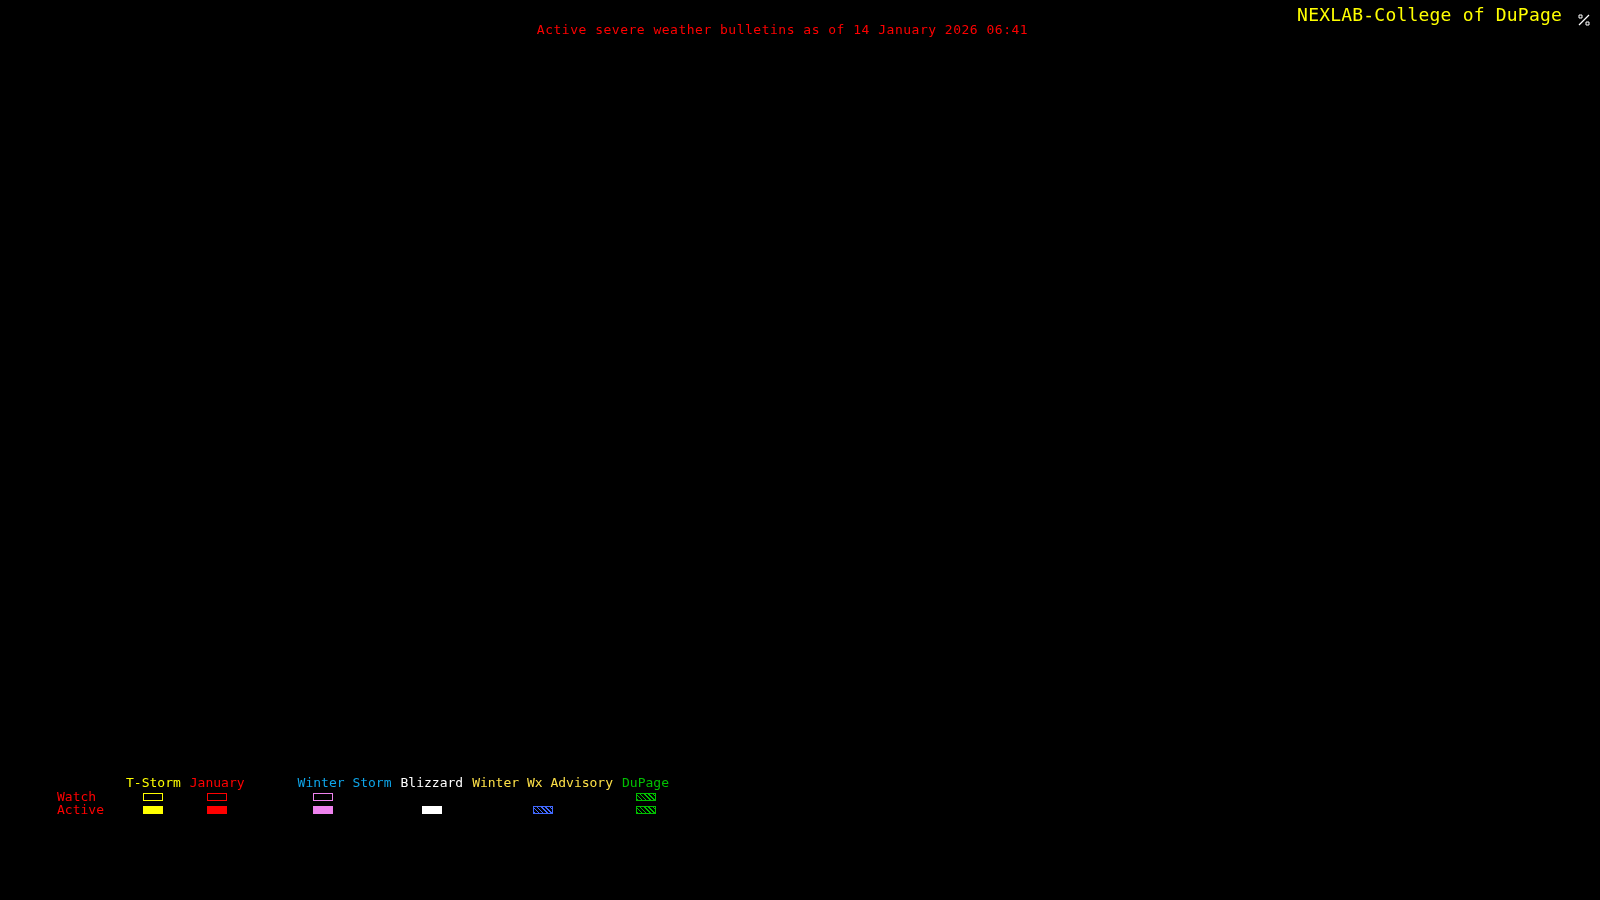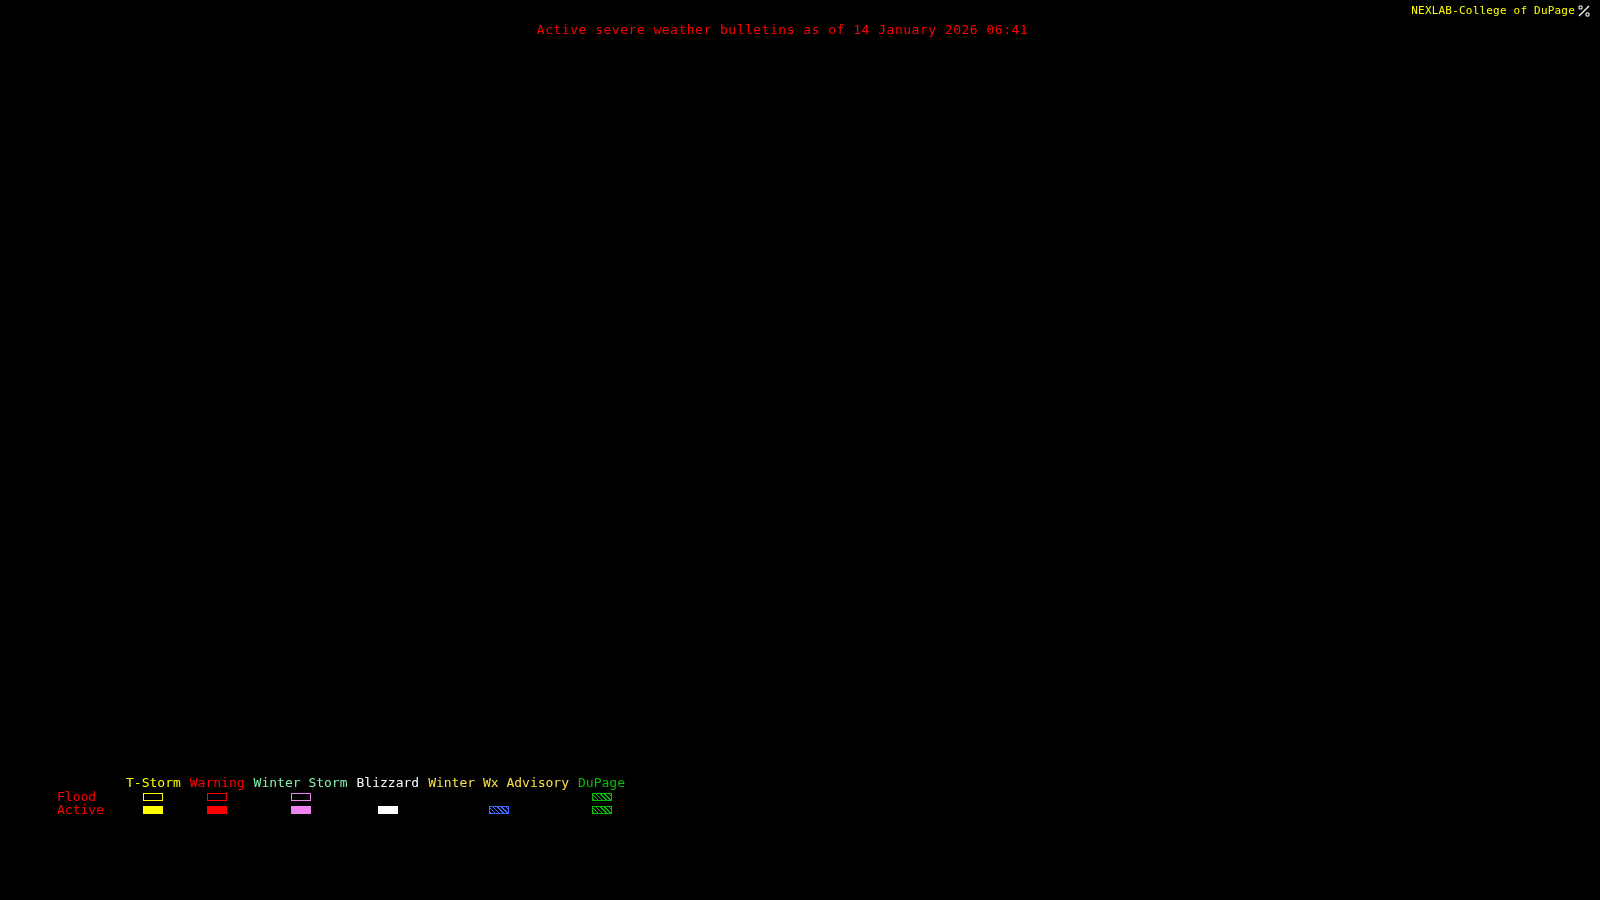--- a/index.html
+++ b/index.html
@@ -25,22 +25,22 @@
     font-size: 13px;
     letter-spacing: 0.5px;
     white-space: pre;
   }
   .brand {
     position: absolute;
     top: 4px;
     right: 10px;
     display: flex;
     align-items: center;
-    gap: 3px;
-    font-size: 11px;
+    gap: 16px;
+    font-size: 18px;
     letter-spacing: 0.2px;
   }
   .brand .cod-logo {
     display: inline-block;
     width: 12px;
     height: 12px;
   }
   .legend {
     position: absolute;
     left: 0;
@@ -105,44 +105,44 @@
     <svg viewBox="0 0 12 12" width="12" height="12">
       <path d="M1 11 L11 1" stroke="#ffffff" stroke-width="1.2" fill="none"></path>
       <path d="M1 1 L4 1 L4 4 L1 4 Z" stroke="#ffffff" stroke-width="1" fill="none"></path>
       <path d="M8 8 L11 8 L11 11 L8 11 Z" stroke="#ffffff" stroke-width="1" fill="none"></path>
     </svg>
   </span>
 </div>
 
 <div class="legend">
   <div class="legend-rowlabels" style="color: rgb(255, 0, 0);">
-    <div>Flood</div>
+    <div>Watch</div>
     <div>Active</div>
   </div>
   <div class="legend-columns" id="legend-columns">
       <div class="legend-col">
         <div class="legend-col-header" style="color: rgb(255, 255, 0);">T-Storm</div>
         <div class="legend-cell">
           <span class="swatch" style="border-color: rgb(255, 255, 0);"></span>
         </div>
         <div class="legend-cell">
           <span class="swatch" style="border-color: rgb(255, 255, 0); background: rgb(255, 255, 0);"></span>
         </div>
       </div>
       <div class="legend-col">
-        <div class="legend-col-header" style="color: rgb(255, 0, 0);">Warning</div>
+        <div class="legend-col-header" style="color: rgb(255, 0, 0);">January</div>
         <div class="legend-cell">
           <span class="swatch" style="border-color: rgb(255, 0, 0);"></span>
         </div>
         <div class="legend-cell">
           <span class="swatch" style="border-color: rgb(255, 0, 0); background: rgb(255, 0, 0);"></span>
         </div>
       </div>
       <div class="legend-col">
-        <div class="legend-col-header" style="color: #86efac;">Winter Storm</div>
+        <div class="legend-col-header" style="color: #0ea5e9; margin-left: 44px;">Winter Storm</div>
         <div class="legend-cell">
           <span class="swatch" style="border-color: rgb(238, 130, 238);"></span>
         </div>
         <div class="legend-cell">
           <span class="swatch" style="border-color: rgb(238, 130, 238); background: rgb(238, 130, 238);"></span>
         </div>
       </div>
       <div class="legend-col">
         <div class="legend-col-header" style="color: rgb(255, 255, 255);">Blizzard</div>
         <div class="legend-cell"></div>

